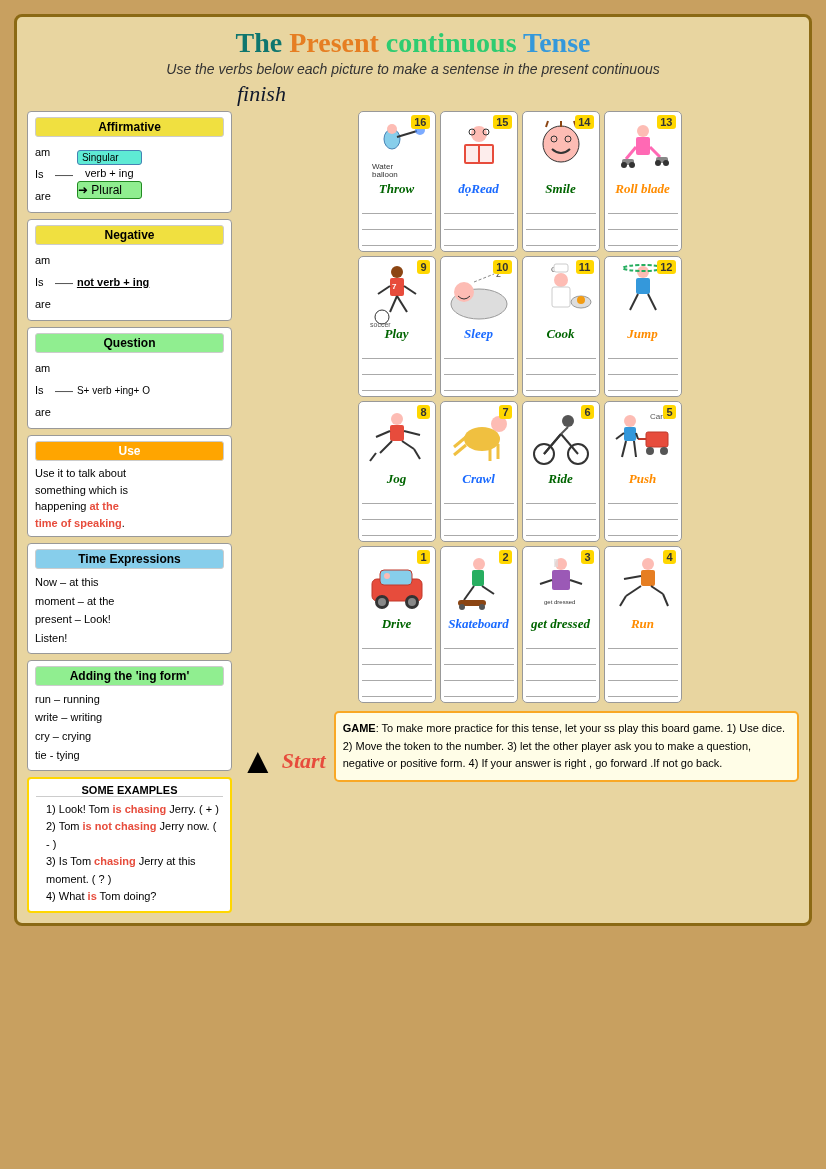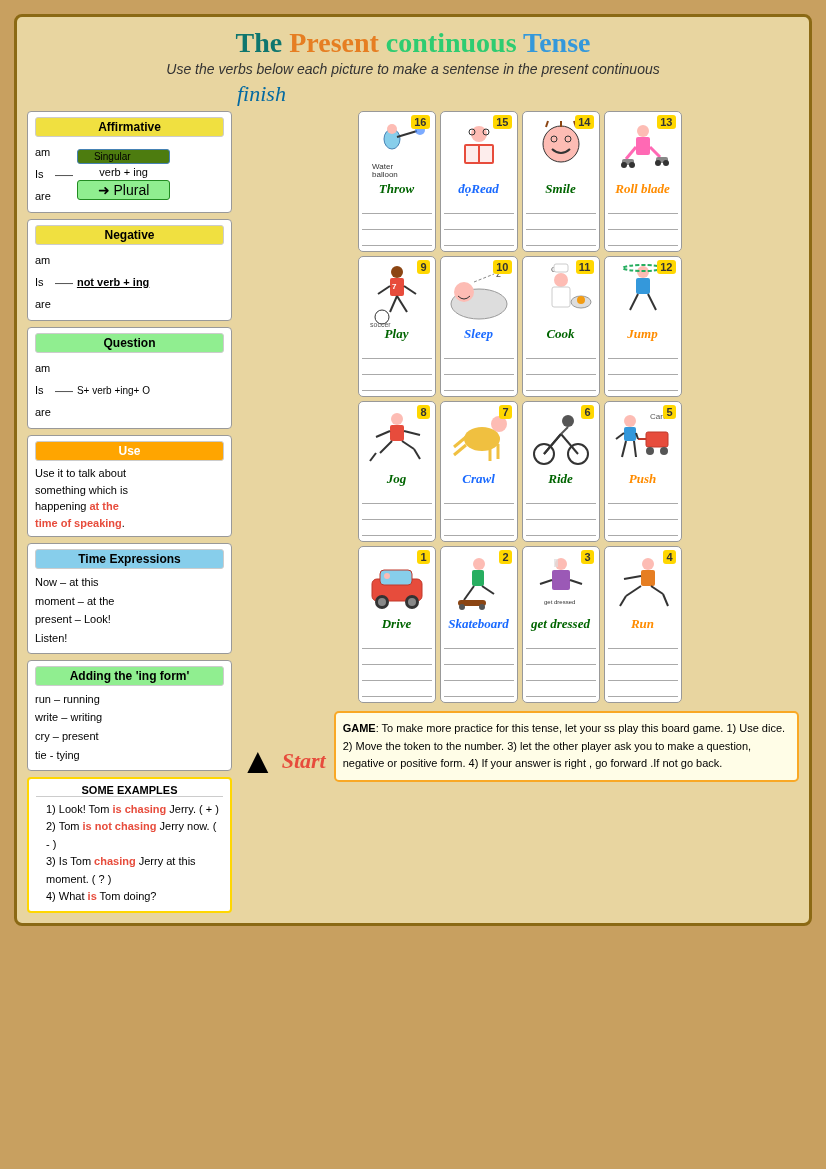--- a/index.html
+++ b/index.html
@@ -35,21 +35,21 @@
     .title-continuous { color: #2ecc71; }
     .title-tense { color: #3498db; }
     .subtitle {
       font-size: 14px;
       color: #333;
       font-style: italic;
       margin-top: 2px;
     }
     .finish-label {
       font-size: 22px;
-      color: #0369a1;
+      color: #0f172a;
       font-family: 'Comic Sans MS', cursive;
       font-style: italic;
       text-align: left;
       margin-left: 210px;
       margin-top: 2px;
     }
     .content-area {
       display: flex;
       gap: 8px;
       margin-top: 4px;
@@ -81,32 +81,32 @@
       text-align: center;
       font-weight: bold;
       font-size: 12px;
       padding: 2px 4px;
       margin-bottom: 4px;
     }
     .info-box-title.green { background: #90ee90; }
     .info-box-title.orange { background: #ffa500; color: white; }
     .am-is-are { line-height: 2; font-size: 11px; }
     .singular-box {
-      background: #4d7c0f;
+      background: #5eead4;
       border: 1px solid #4682b4;
       border-radius: 3px;
-      padding: 1px 16px;
+      padding: 1px 4px;
       font-size: 10px;
     }
     .plural-box {
       background: #90ee90;
       border: 1px solid #228b22;
       border-radius: 3px;
-      padding: 1px 20px;
-      font-size: 14px;
+      padding: 1px 0;
+      font-size: 12px;
     }
     .not-text { text-decoration: underline; font-weight: bold; }
     .use-text { font-size: 11px; line-height: 1.5; }
     .red-text { color: #e74c3c; font-weight: bold; }
     .time-expr { font-size: 11px; line-height: 1.7; }
     .ing-form { font-size: 11px; line-height: 1.7; }
     .examples-section {
       background: white;
       border: 2px solid #ffd700;
       border-radius: 4px;
@@ -287,21 +287,21 @@
           <div>present – Look!</div>
           <div>Listen!</div>
         </div>
       </div>
 
       <div class="info-box">
         <div class="info-box-title" style="background:#90ee90;">Adding the 'ing form'</div>
         <div class="ing-form">
           <div>run  – running</div>
           <div><span>write – writing</span></div>
-          <div>cry  – present</div>
+          <div>cry  – crying</div>
           <div>tie - tying</div>
         </div>
       </div>
 
       <div class="examples-section">
         <div class="examples-title">SOME EXAMPLES</div>
         <div class="example-item">
           1) <span>Look! Tom </span><span class="chasing-red">is chasing</span><span> Jerry. ( + )</span>
         </div>
         <div class="example-item">

